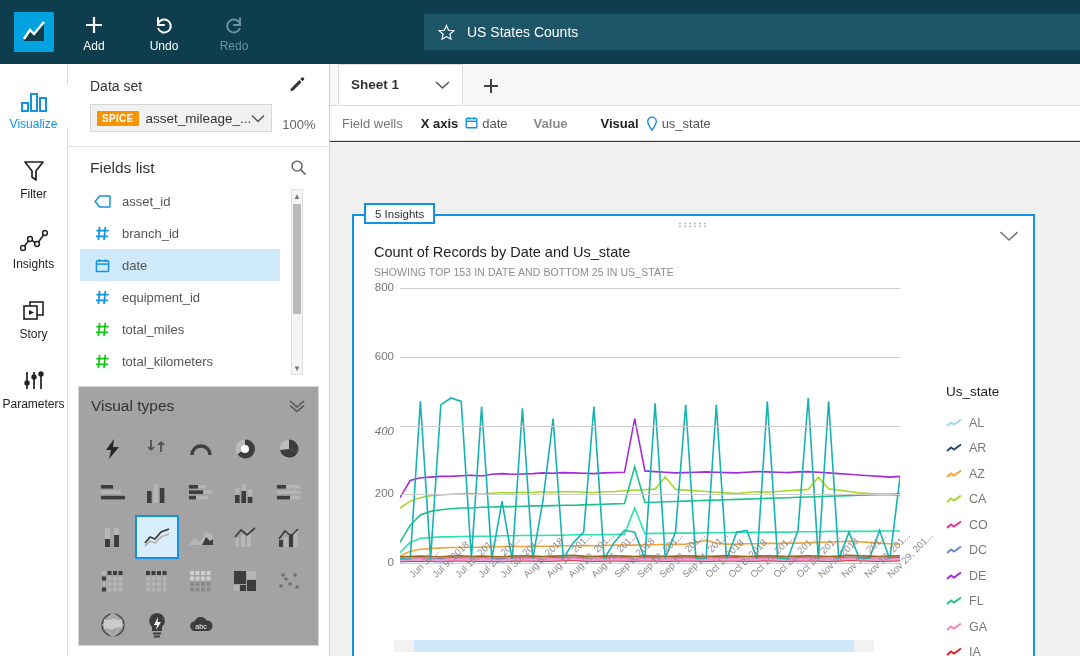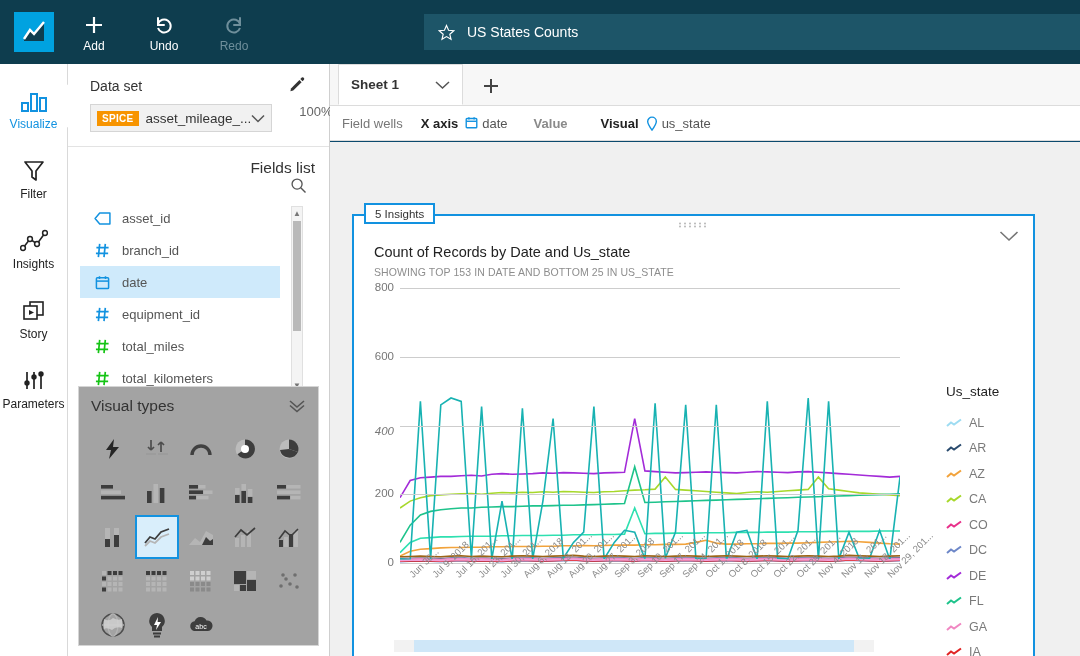--- a/index.html
+++ b/index.html
@@ -59,35 +59,35 @@
   }
 
   
   #leftpanel {
     position:absolute; left:68px; top:64px; width:262px; height:592px;
     background:#fff; border-right:1px solid #cfcfcf;
   }
   #dataset-block { padding:14px 14px 8px 22px; position:relative; }
   #dataset-label { font-size:14px; color:#333; }
   #edit-pencil { position:absolute; right:24px; top:12px; cursor:pointer; }
-  #dataset-row { display:flex; align-items:flex-start; margin-top:10px;gap:17px; }
+  #dataset-row { display:flex; align-items:flex-end; margin-top:10px; }
   #dataset-select {
     flex:0 0 176px; height:28px; background:#f1f1f1; border:1px solid #d5d5d5;
     display:flex; align-items:center; padding:0 6px; cursor:pointer;
   }
   #spice-badge {
     background:#f79400; color:#fff; font-size:10px; font-weight:bold;
     padding:2px 5px; letter-spacing:.3px;
   }
   #dataset-name { flex:1; margin-left:7px; font-size:13.5px; color:#333;
     white-space:nowrap; overflow:hidden; }
   #dataset-pct { margin-left:10px; font-size:13px; color:#666; }
 
   #fields-block { border-top:1px solid #e3e3e3; margin-top:6px; }
-  #fields-head { display:flex; align-items:flex-end; padding:12px 14px 8px 22px;flex-direction:column; }
+  #fields-head { display:flex; align-items:flex-start; padding:12px 14px 8px 22px; }
   #fields-title { font-size:15.5px; color:#333; flex:1; }
   #fields-search { cursor:pointer; margin-right:8px; }
   #fields-list { position:relative; height:196px; overflow:hidden; padding-left:12px; }
   .field-row {
     display:flex; align-items:center; height:32px; padding-left:10px;
     cursor:pointer; width:200px;
   }
   .field-row.selected { background:#cfeafb; }
   .field-ico { width:24px; display:flex; align-items:center; justify-content:center; }
   .field-name { margin-left:8px; font-size:13px; color:#555; }

